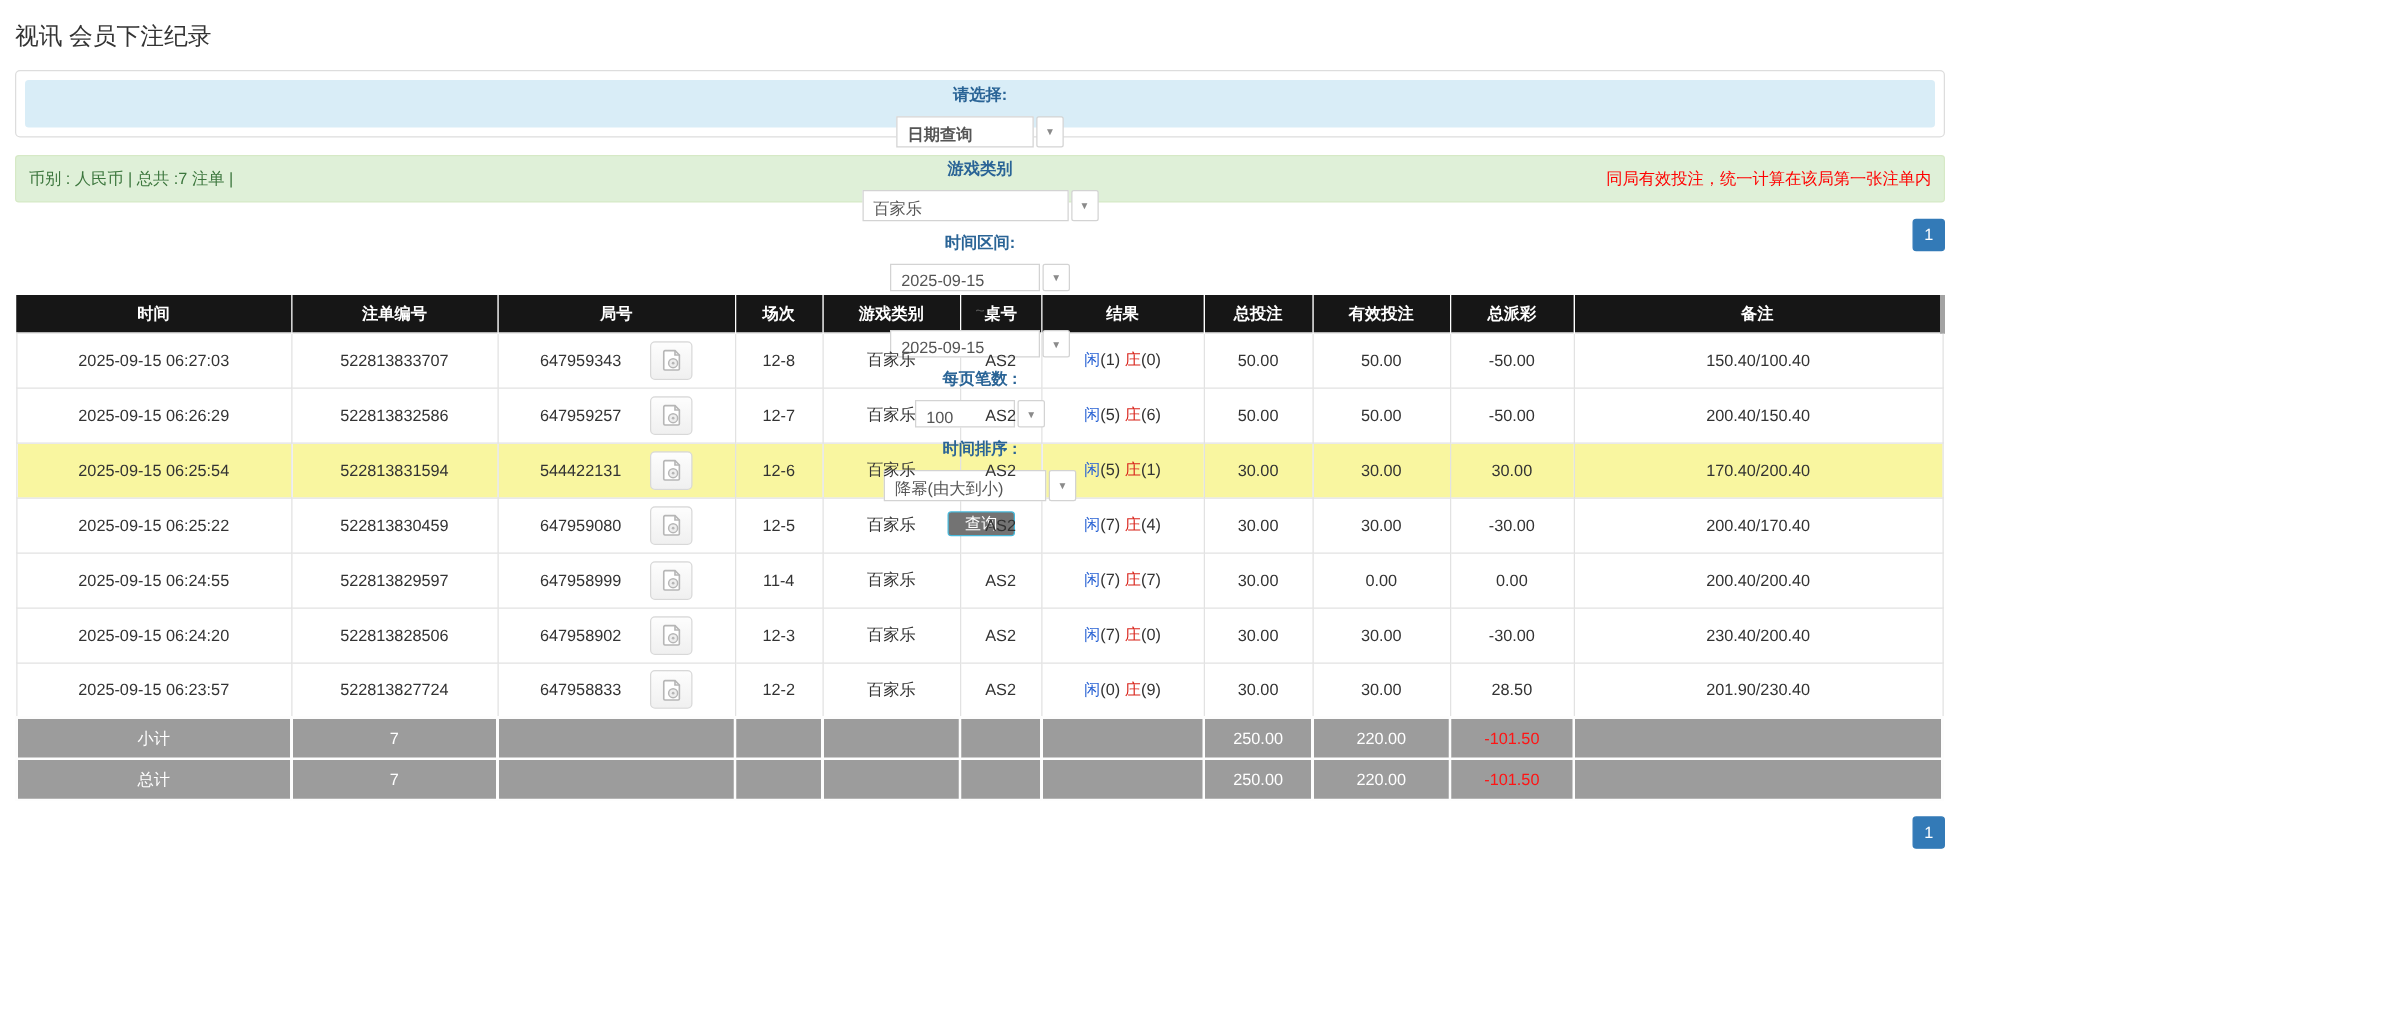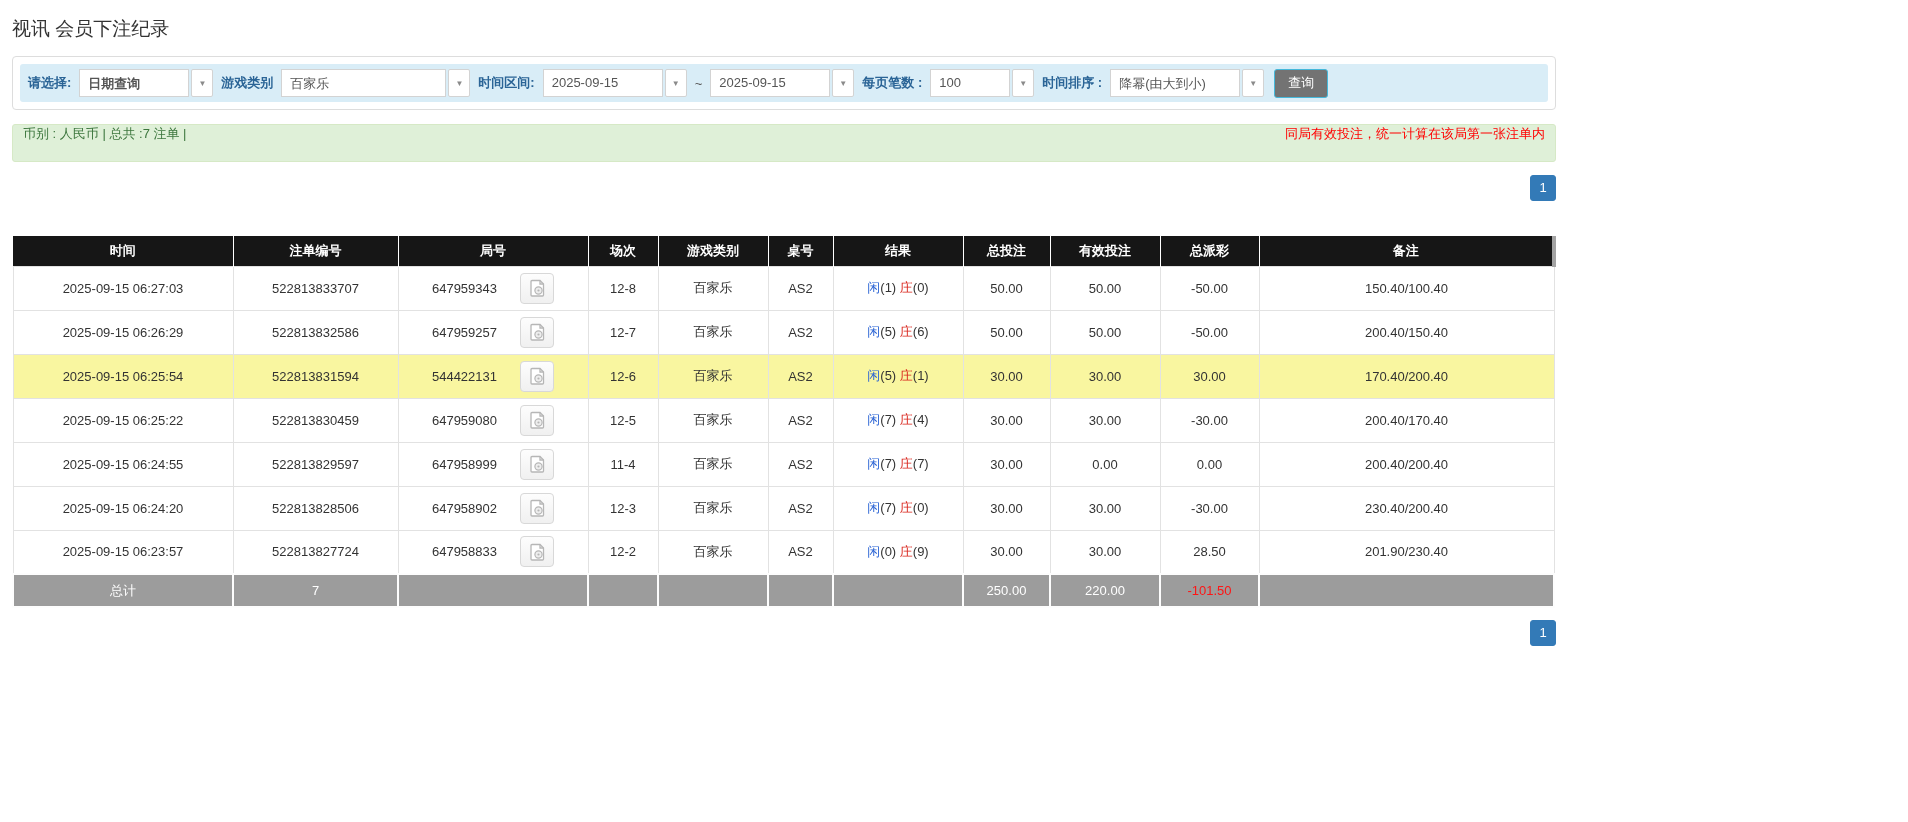--- a/index.html
+++ b/index.html
@@ -30,20 +30,21 @@
   }
   .filter-bar {
     background: #d9edf7;
     border-radius: 3px;
     display: flex;
     align-items: center;
     padding: 3px 8px;
     gap: 8px;
     height: 38px;
     white-space: nowrap;
+    flex-direction: column;
   }
   .f-label {
     color: #2a6496;
     font-weight: bold;
     font-size: 13px;
   }
   .combo {
     display: flex;
     align-items: stretch;
     height: 28px;
@@ -88,20 +89,21 @@
   }
 
   
   .summary-bar {
     margin-top: 14px;
     background: #dff0d8;
     border: 1px solid #d6e9c6;
     border-radius: 3px;
     height: 38px;
     display: flex;
+    align-items: center;
     justify-content: space-between;
     padding: 0 10px;
   }
   .summary-left { color: #3c763d; }
   .summary-note { color: #ff0000; }
 
   
   .pager-row { display: flex; justify-content: flex-end; }
   .pager-top { margin: 13px 0 35px 0; }
   .pager-bottom { margin: 12px 0 0 0; }
@@ -453,20 +455,33 @@
     <td>AS2</td>
     <td>
       <span class="xian">闲</span><span class="result-num">(0)</span>
       <span class="zhuang">庄</span><span class="result-num">(9)</span>
     </td>
     <td class="bet-link">30.00</td>
     <td class="auto-neg">30.00</td>
     <td class="auto-neg">28.50</td>
     <td>201.90/230.40</td>
   </tr>
+        <tr class="summary-row">
+        <td>小计</td>
+        <td>7</td>
+        <td></td>
+        <td></td>
+        <td></td>
+        <td></td>
+        <td></td>
+        <td>250.00</td>
+        <td>220.00</td>
+        <td class="auto-neg neg">-101.50</td>
+        <td></td>
+      </tr>
       <tr class="summary-row">
         <td>总计</td>
         <td>7</td>
         <td></td>
         <td></td>
         <td></td>
         <td></td>
         <td></td>
         <td>250.00</td>
         <td>220.00</td>

